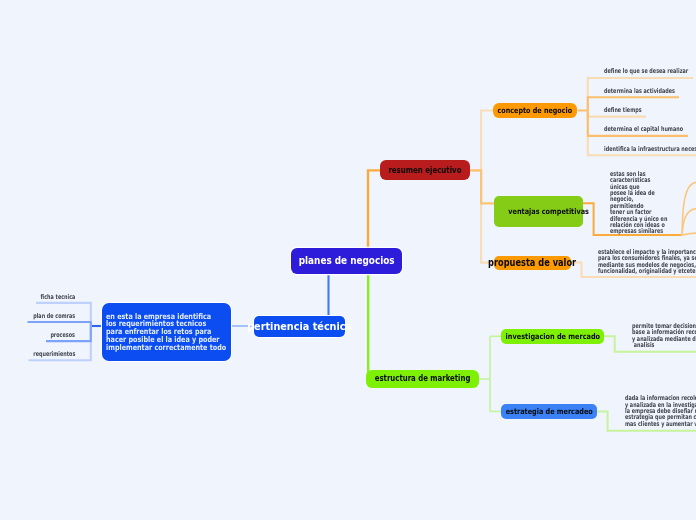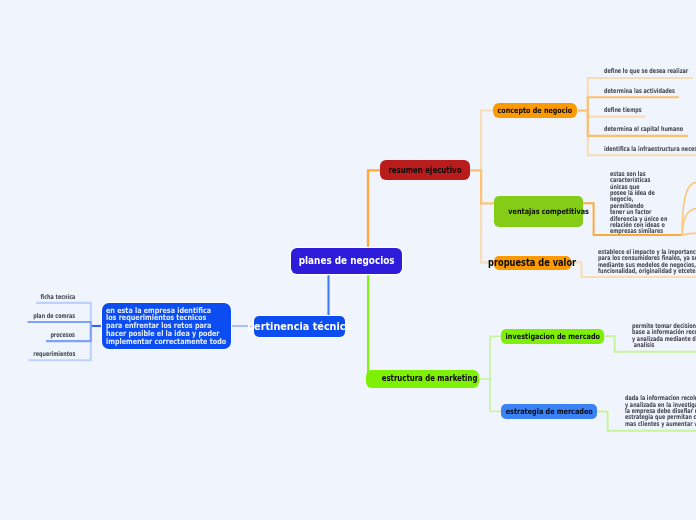--- a/index.html
+++ b/index.html
@@ -34,35 +34,35 @@
   #n-concepto > span{transform:scaleX(0.913);}
   #n-ventajas{left:494px;top:196.2px;width:88.8px;height:31px;border-radius:5px;
               background:#84cc16;color:#0a0a0a;font-size:7.8px;padding-left:20px;}
   #n-ventajas > span{transform:scaleX(0.923);}
   #n-propuesta{left:494px;top:255.6px;width:76.9px;height:14.6px;border-radius:5px;
                background:#fd9a01;color:#0a0a0a;font-size:10px;}
   #n-propuesta > span{transform:scaleX(0.916);}
 
   
   #n-estructura{left:365.8px;top:369.8px;width:113.5px;height:18.4px;border-radius:6px;
-                background:#7ef006;color:#0a0a0a;font-size:8px;justify-content:flex-end;}
+                background:#7ef006;color:#0a0a0a;font-size:8px;}
   #n-estructura > span{transform:scaleX(0.965);}
   #n-investigacion{left:501.4px;top:329.2px;width:103px;height:14.6px;border-radius:5px;
                    background:#7ef006;color:#0a0a0a;font-size:7.8px;}
   #n-investigacion > span{transform:scaleX(0.929);}
   #n-estrategia{left:501.3px;top:404.2px;width:95.8px;height:14.6px;border-radius:5px;
                 background:#3b82f6;color:#0a0a0a;font-size:7.8px;}
   #n-estrategia > span{transform:scaleX(0.922);}
 
   
   #n-pertinencia{left:254.1px;top:316.2px;width:90.6px;height:20.4px;border-radius:6px;
                  background:#0b4df0;color:#fff;font-size:11px;
                  box-shadow:0 0 0 1.1px #ffffff;border-radius:5px;}
   #n-pertinencia > span{transform:scaleX(0.978);}
-  #n-descripcion{left:102.2px;top:303px;width:128.4px;height:46px;border-radius:7px;
+  #n-descripcion{left:102.2px;top:303px;width:128.4px;height:58px;border-radius:7px;
                  background:#0b4df0;color:#e4edfd;font-size:7.8px;
                  line-height:7.75px;white-space:pre;justify-content:flex-start;
                  align-items:center;padding-left:3.5px;
                  box-shadow:0 0 0 1.1px #ffffff;}
   #n-descripcion > span{transform:scaleX(0.914);transform-origin:left center;}
 </style>
 </head>
 <body>
 
 <div id="canvas">

